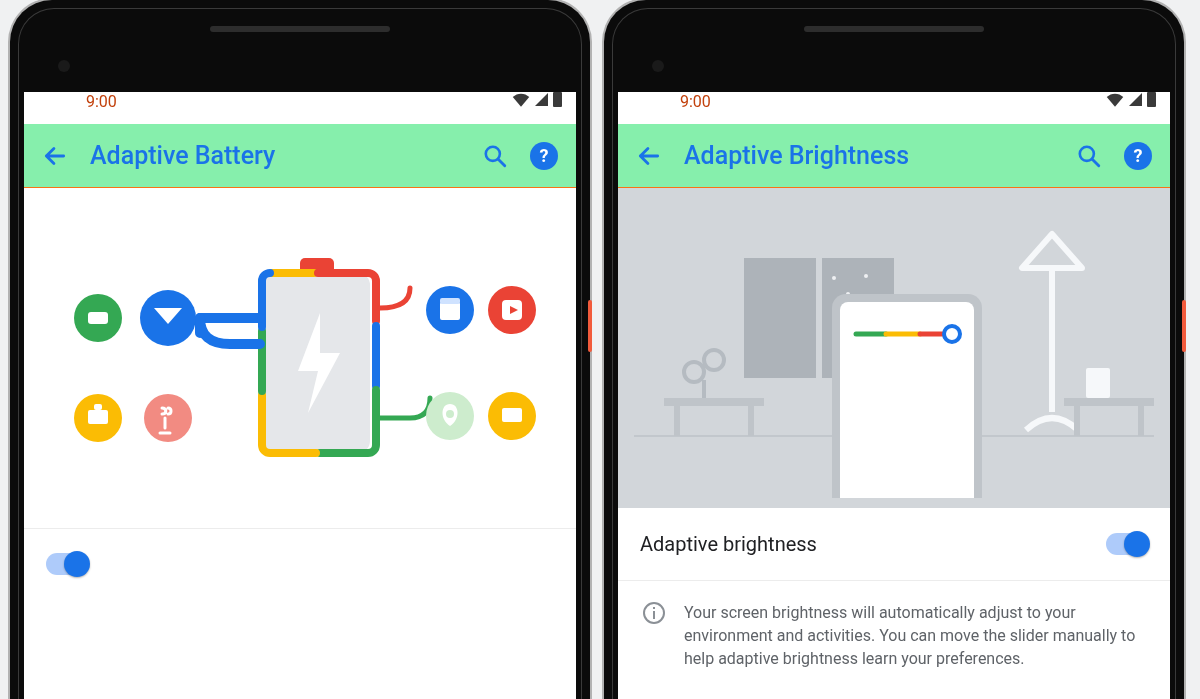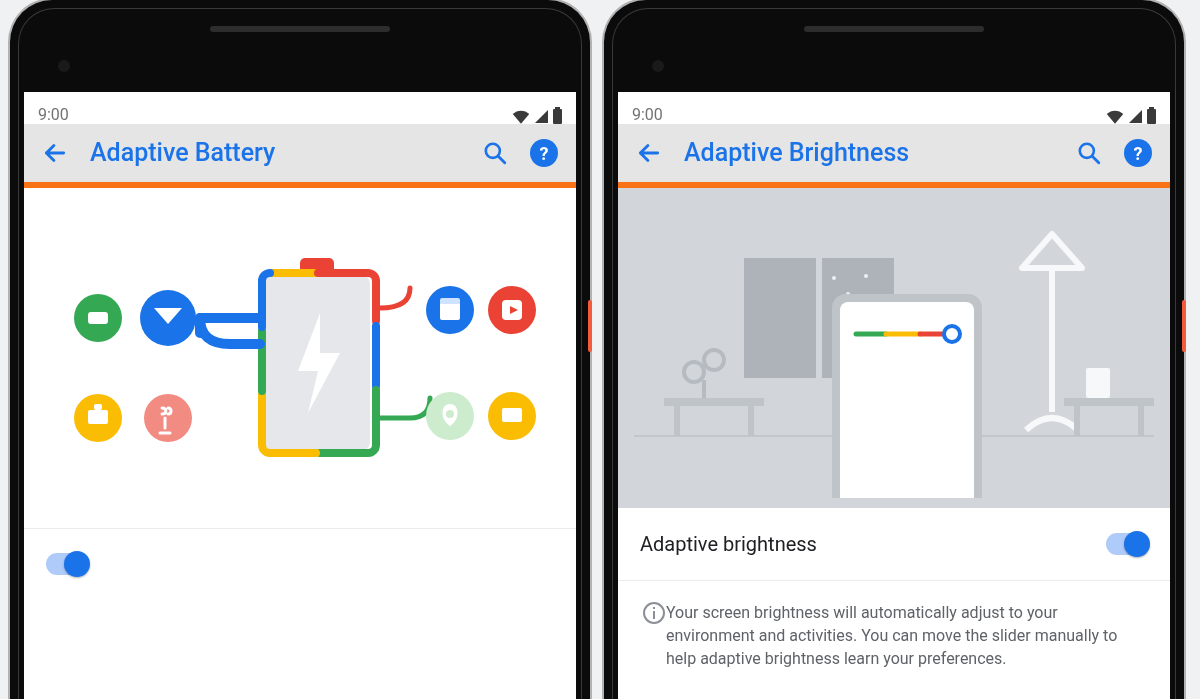--- a/index.html
+++ b/index.html
@@ -52,35 +52,36 @@
     background: #fff;
     border-radius: 0;
     width: 100%;
     height: calc(100% - 78px);
     overflow: hidden;
     display:flex; flex-direction:column;
   }
   
   .status {
     height: 32px;
-    display: flex; align-items: flex-end;
+    display: flex; align-items: flex-start;
     padding: 0 14px;
-    font-size: 16px; color: #737373;
+    font-size: 16px; color: #c2410c;
     background: #fff;
+    margin-left: 48px;
   }
   .status .spacer { flex: 1; }
   .status-icons{ display:flex; gap:5px; align-items:center;}
   .tri { width:0;height:0;border-left:13px solid transparent;border-bottom:13px solid #3a3a3a;}
   .batt { width:9px;height:15px;background:#3a3a3a;border-radius:1px;position:relative;}
   .batt::before{content:"";position:absolute;top:-2px;left:2px;width:5px;height:2px;background:#3a3a3a;}
   
   .appbar {
     height: 64px;
-    background: #e5e5e5;
-    border-bottom: 6px solid #f97316;
+    background: #86efac;
+    border-bottom: 1px solid #f97316;
     display: flex; align-items: center;
     padding: 0 18px;
     gap: 22px;
   }
   .title {
     color: #1a73e8; font-size: 25px; font-weight: 500; line-height:1.1;
     flex: 1;
   }
   .ic { width: 26px; height: 26px; display:flex;align-items:center;justify-content:center; }
   .ic svg { width:100%; height:100%; }
@@ -101,21 +102,21 @@
   .row.no-border{border-top:none;}
   .row .grow{flex:1;}
   .toggle {
     width:42px;height:22px;background:#aecbfa;border-radius:12px;position:relative;
   }
   .toggle::after{
     content:"";position:absolute;right:-2px;top:-2px;width:26px;height:26px;border-radius:50%;
     background:#1a73e8;box-shadow:0 1px 2px rgba(0,0,0,.3);
   }
   .info-row{
-    display:flex; padding: 20px 24px;
+    display:flex; gap:18px; padding: 20px 24px;
     border-top:1px solid #ececec;
     font-size:16px; color:#5f6368; line-height:1.45;
   }
   .info-ic{
     flex:0 0 24px; height:24px;
   }
 </style>
 </head>
 <body>
 

